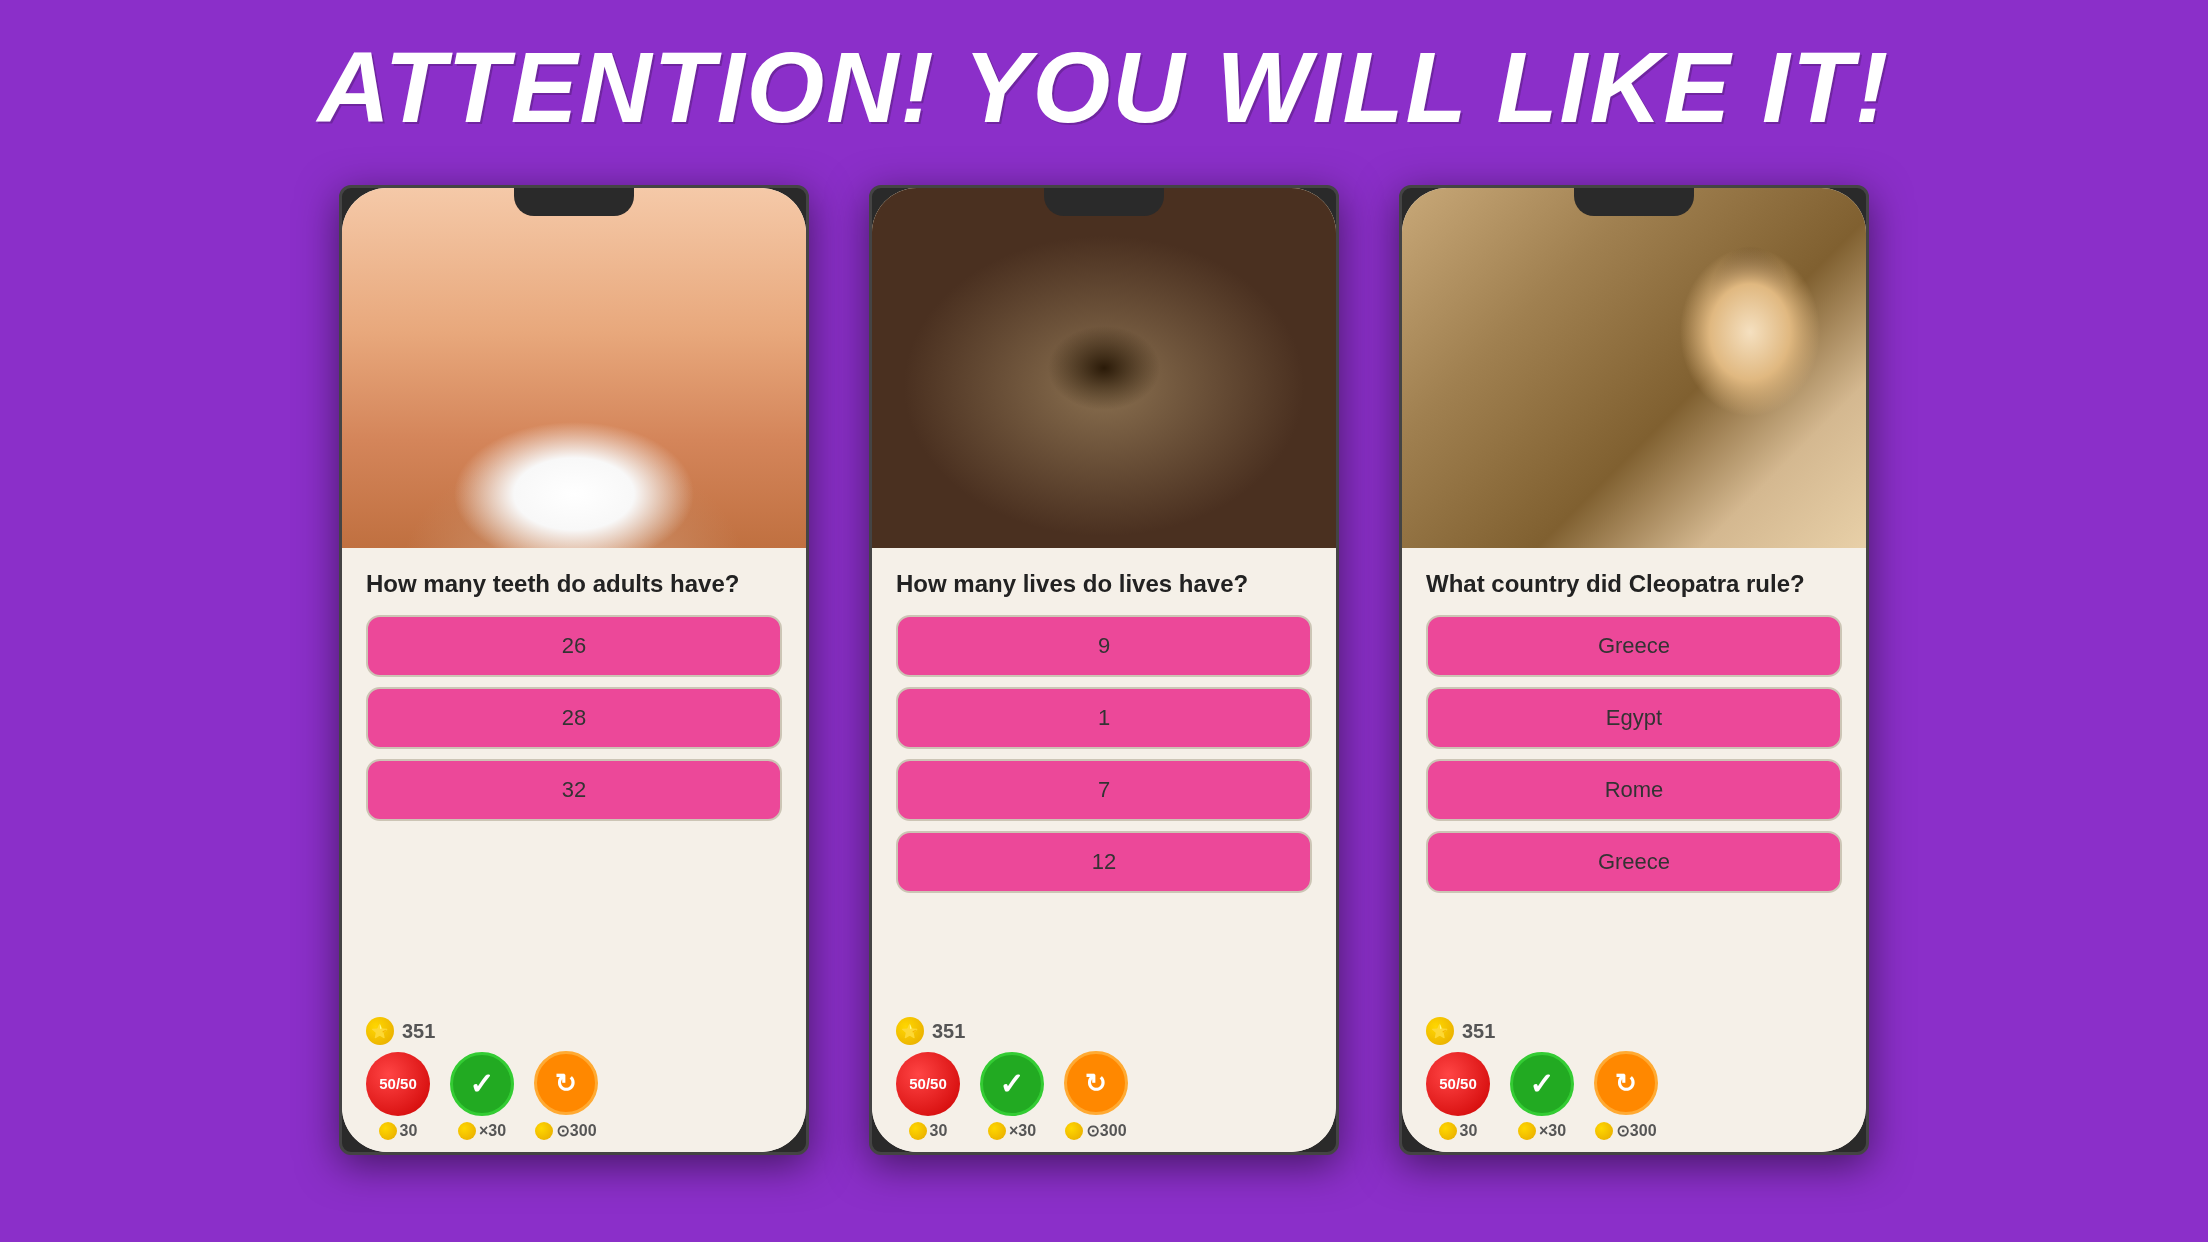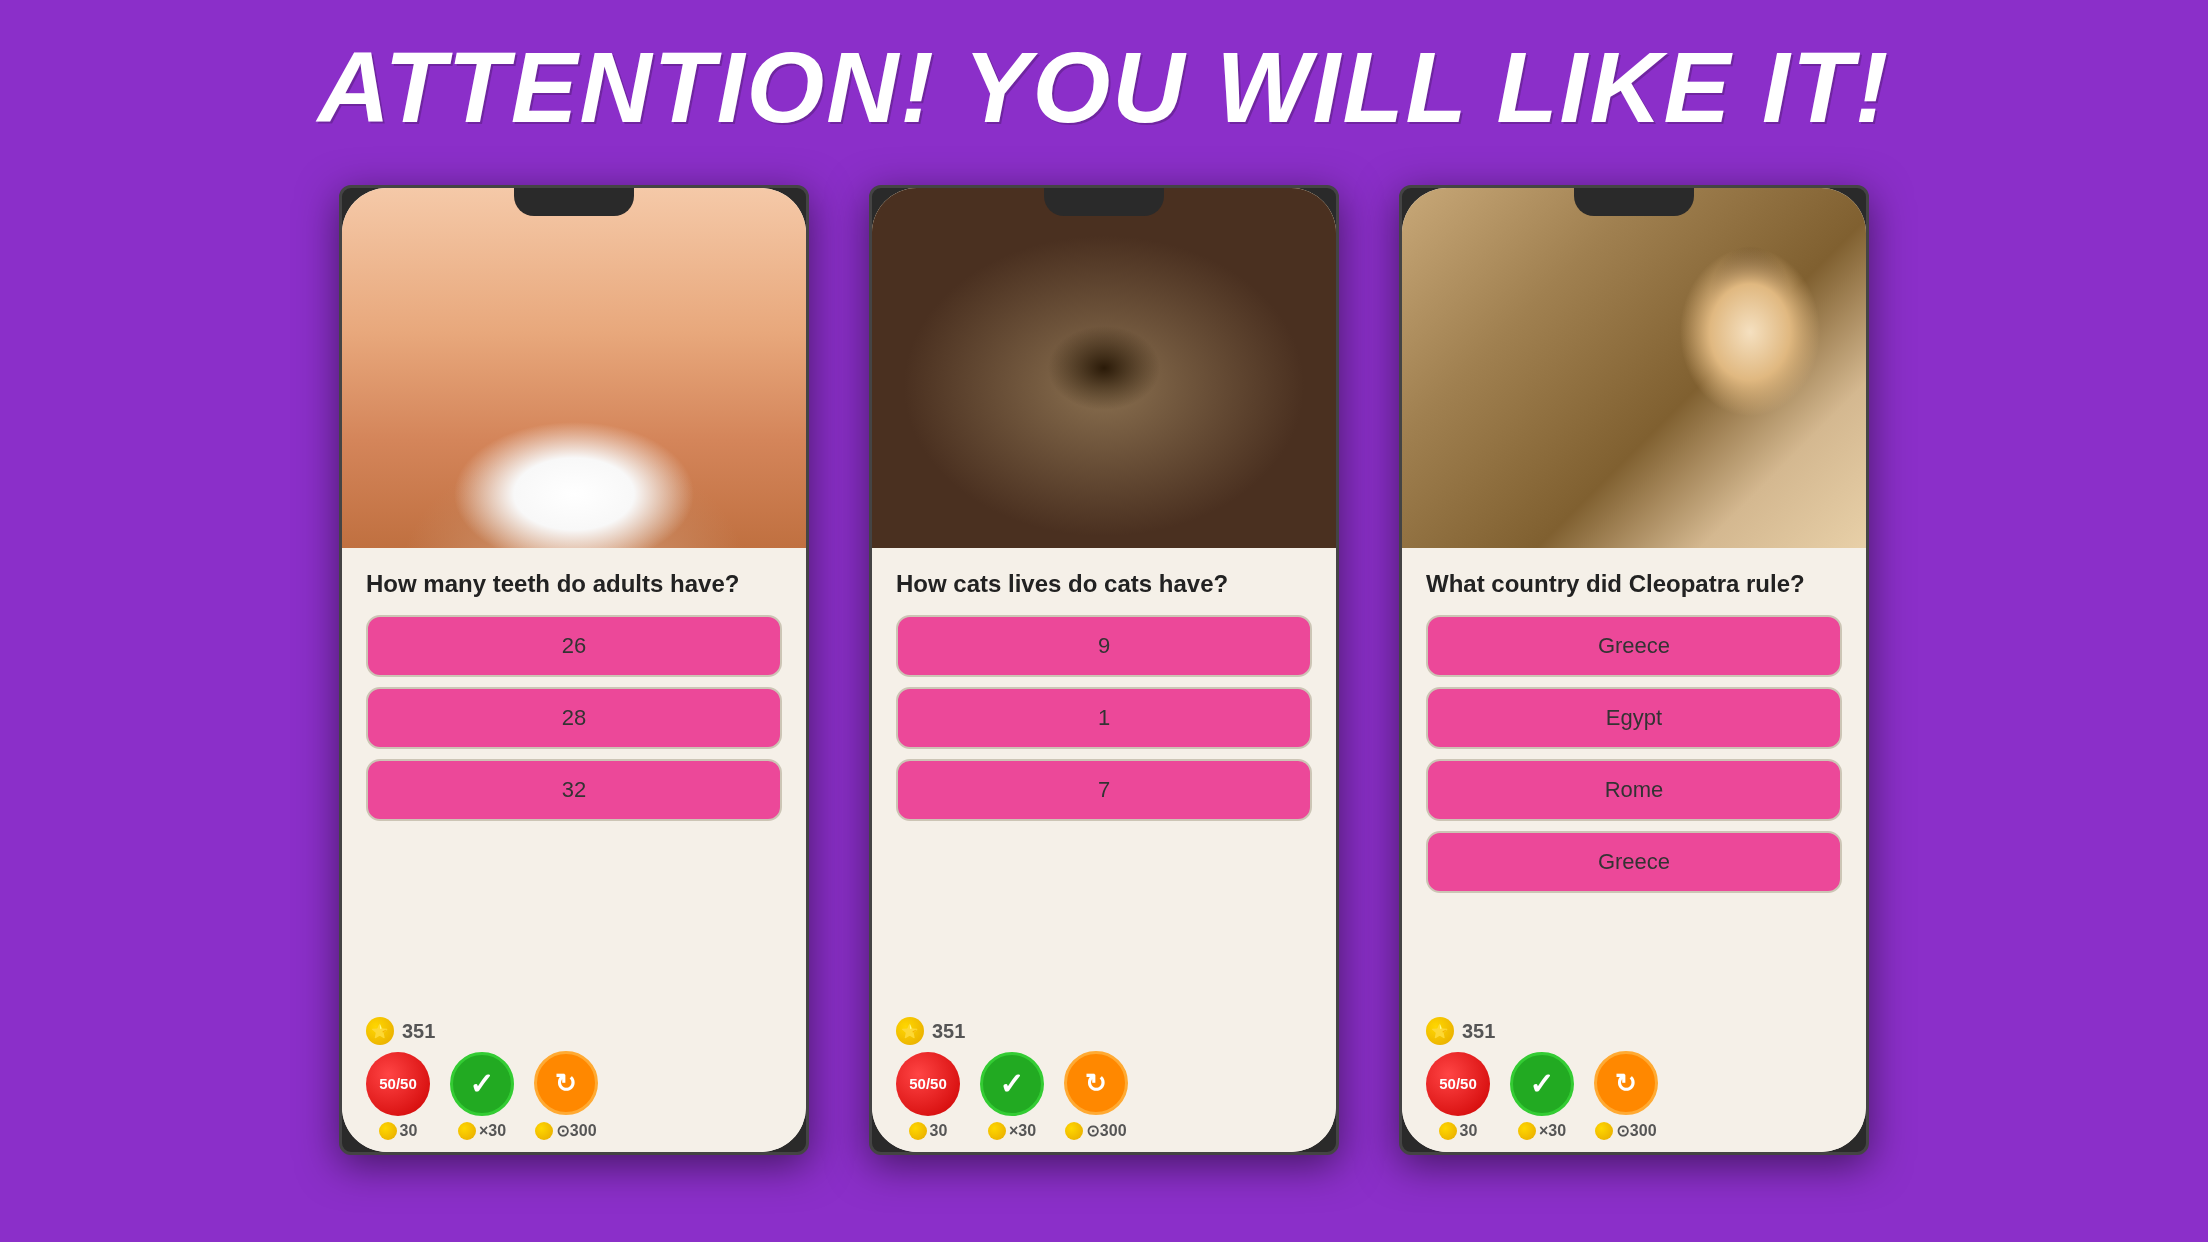--- a/index.html
+++ b/index.html
@@ -282,24 +282,25 @@
     </div>
   </div>
 
   <div class="phone">
     <div class="phone-notch"></div>
     <div class="phone-screen">
       <div class="phone-image">
         <div class="cat-visual"></div>
       </div>
       <div class="phone-content">
-        <div class="question-text">How cats lives do cats have?</div>
+        <div class="question-text">How many lives do lives have?</div>
         <div class="answer-btn">9</div>
         <div class="answer-btn">1</div>
         <div class="answer-btn">7</div>
+        <div class="answer-btn">12</div>
       </div>
       <div class="phone-footer">
         <div class="coins-row">
           <div class="coin-icon">⭐</div>
           <span class="coin-count">351</span>
         </div>
         <div class="powerups-row">
           <div class="powerup">
             <div class="powerup-badge badge-red" style="font-size:15px; font-weight:900;">50/50</div>
             <div class="powerup-cost">

